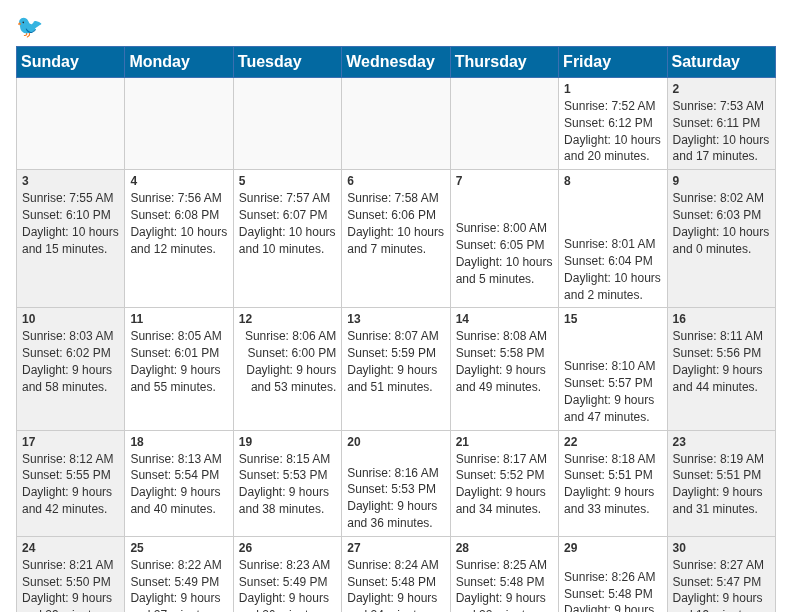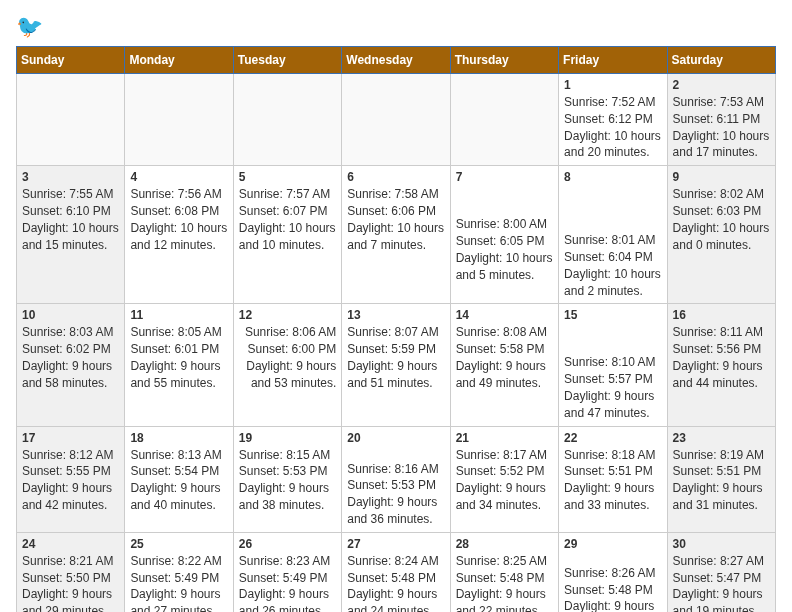--- a/index.html
+++ b/index.html
@@ -47,23 +47,23 @@
     .location-title {
       font-size: 14px;
       color: #555;
     }
     table {
       width: 100%;
       border-collapse: collapse;
       table-layout: fixed;
     }
     th {
-      background-color: #a16207;
+      background-color: #0369a1;
       color: #fff;
-      font-size: 12px;
+      font-size: 16px;
       font-weight: bold;
       padding: 6px 4px;
       text-align: left;
       border: 1px solid #3a6fb1;
     }
     td {
       border: 1px solid #ccc;
       vertical-align: top;
       padding: 4px 5px;
       font-size: 10.5px;

